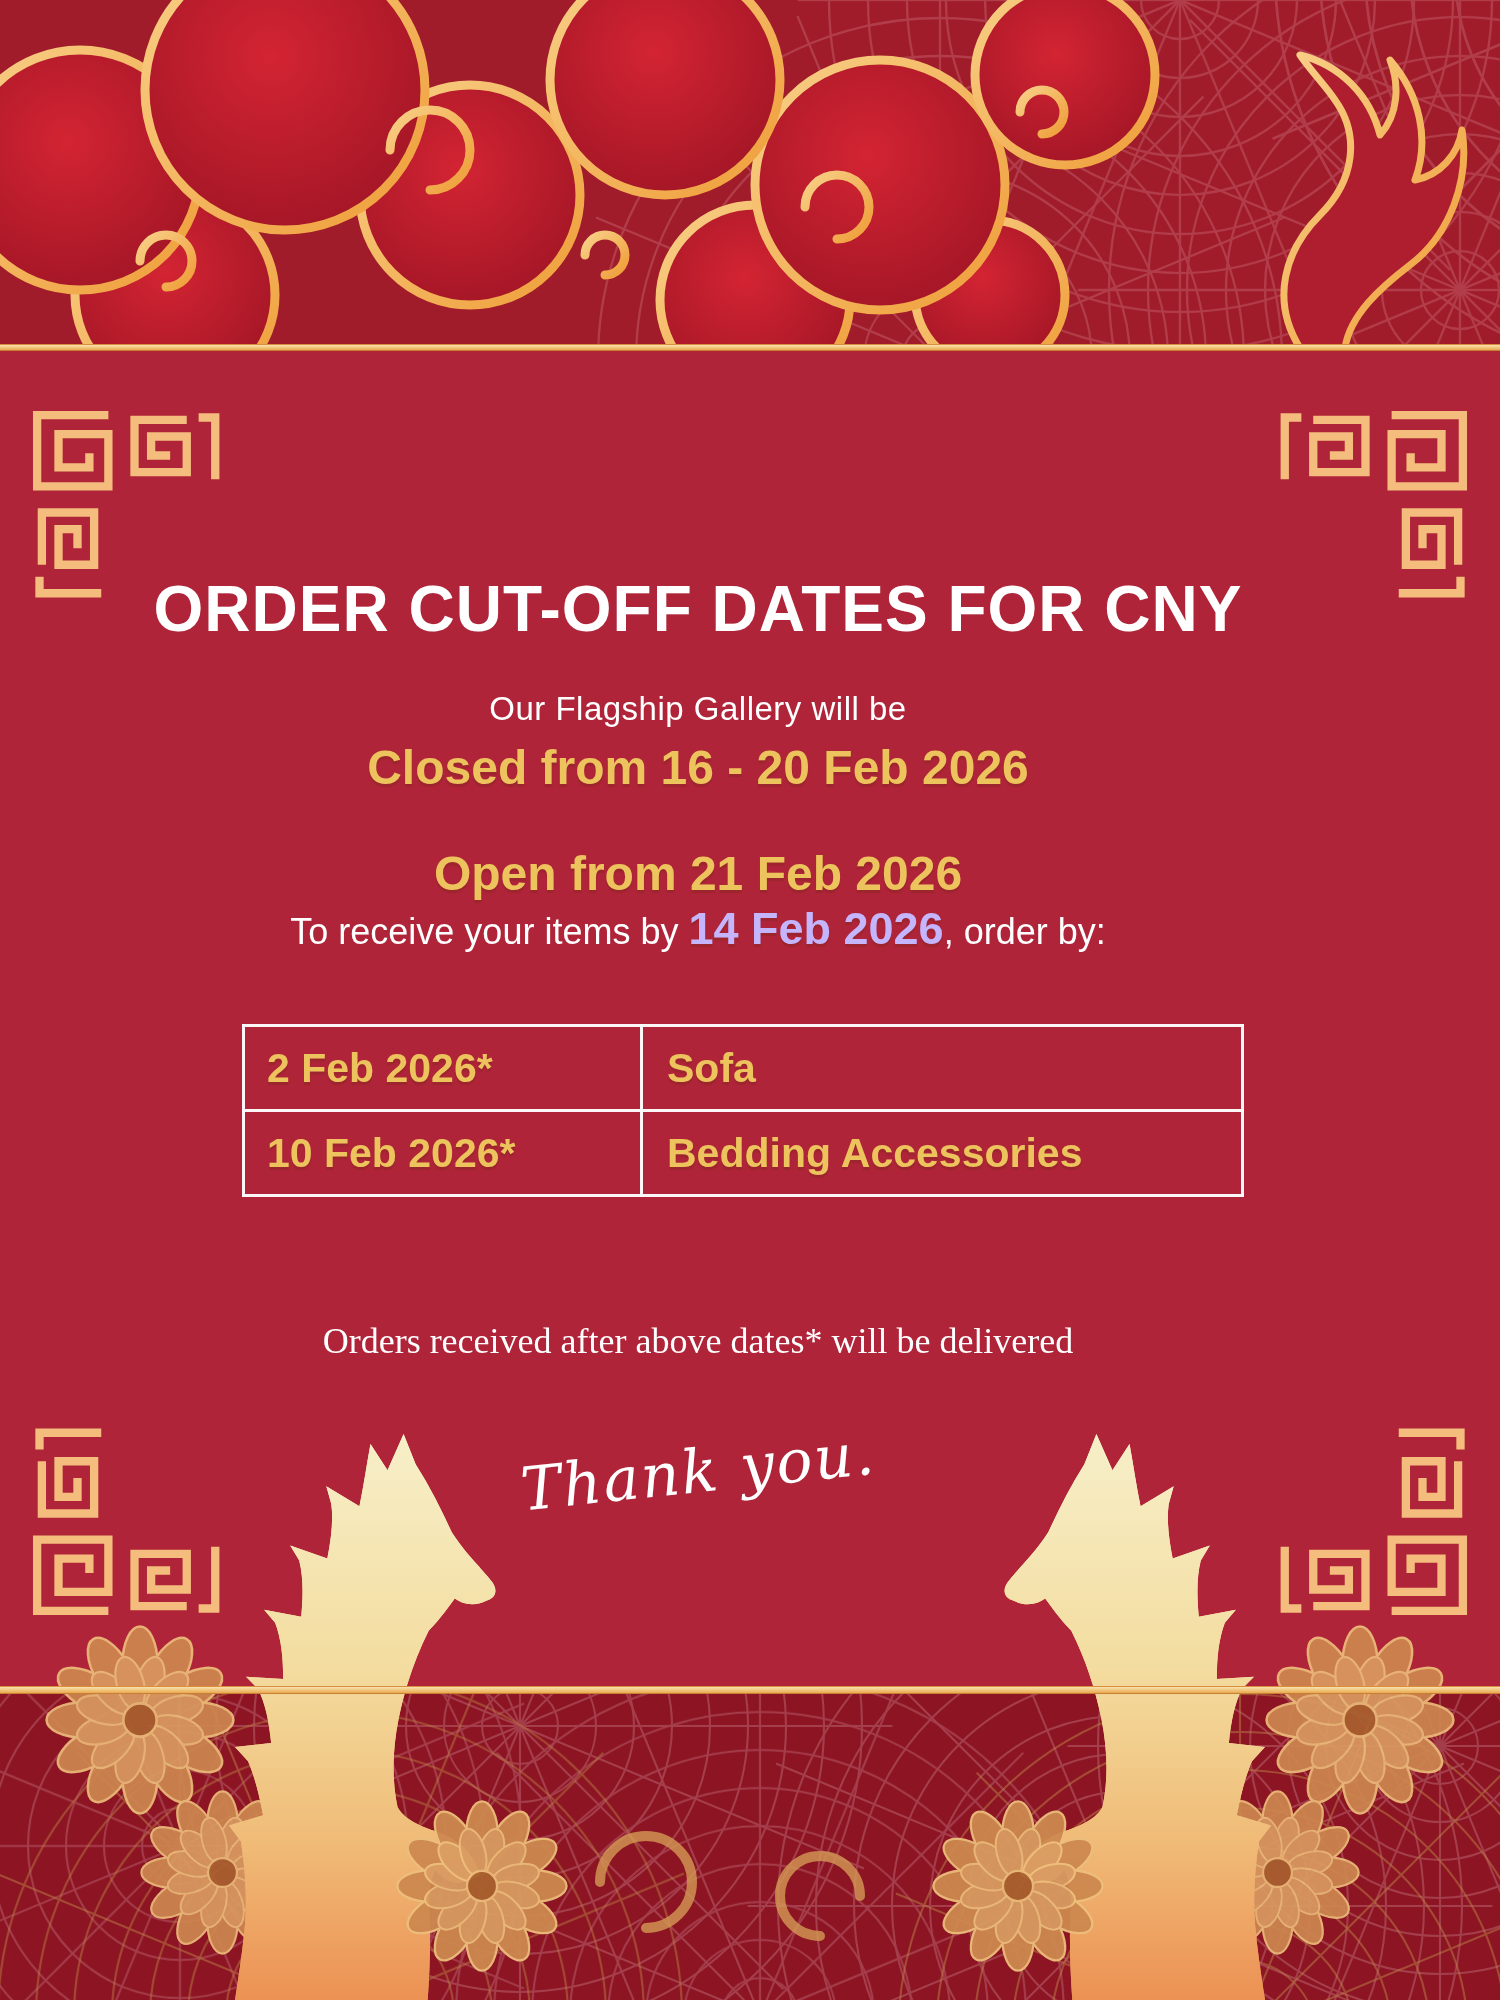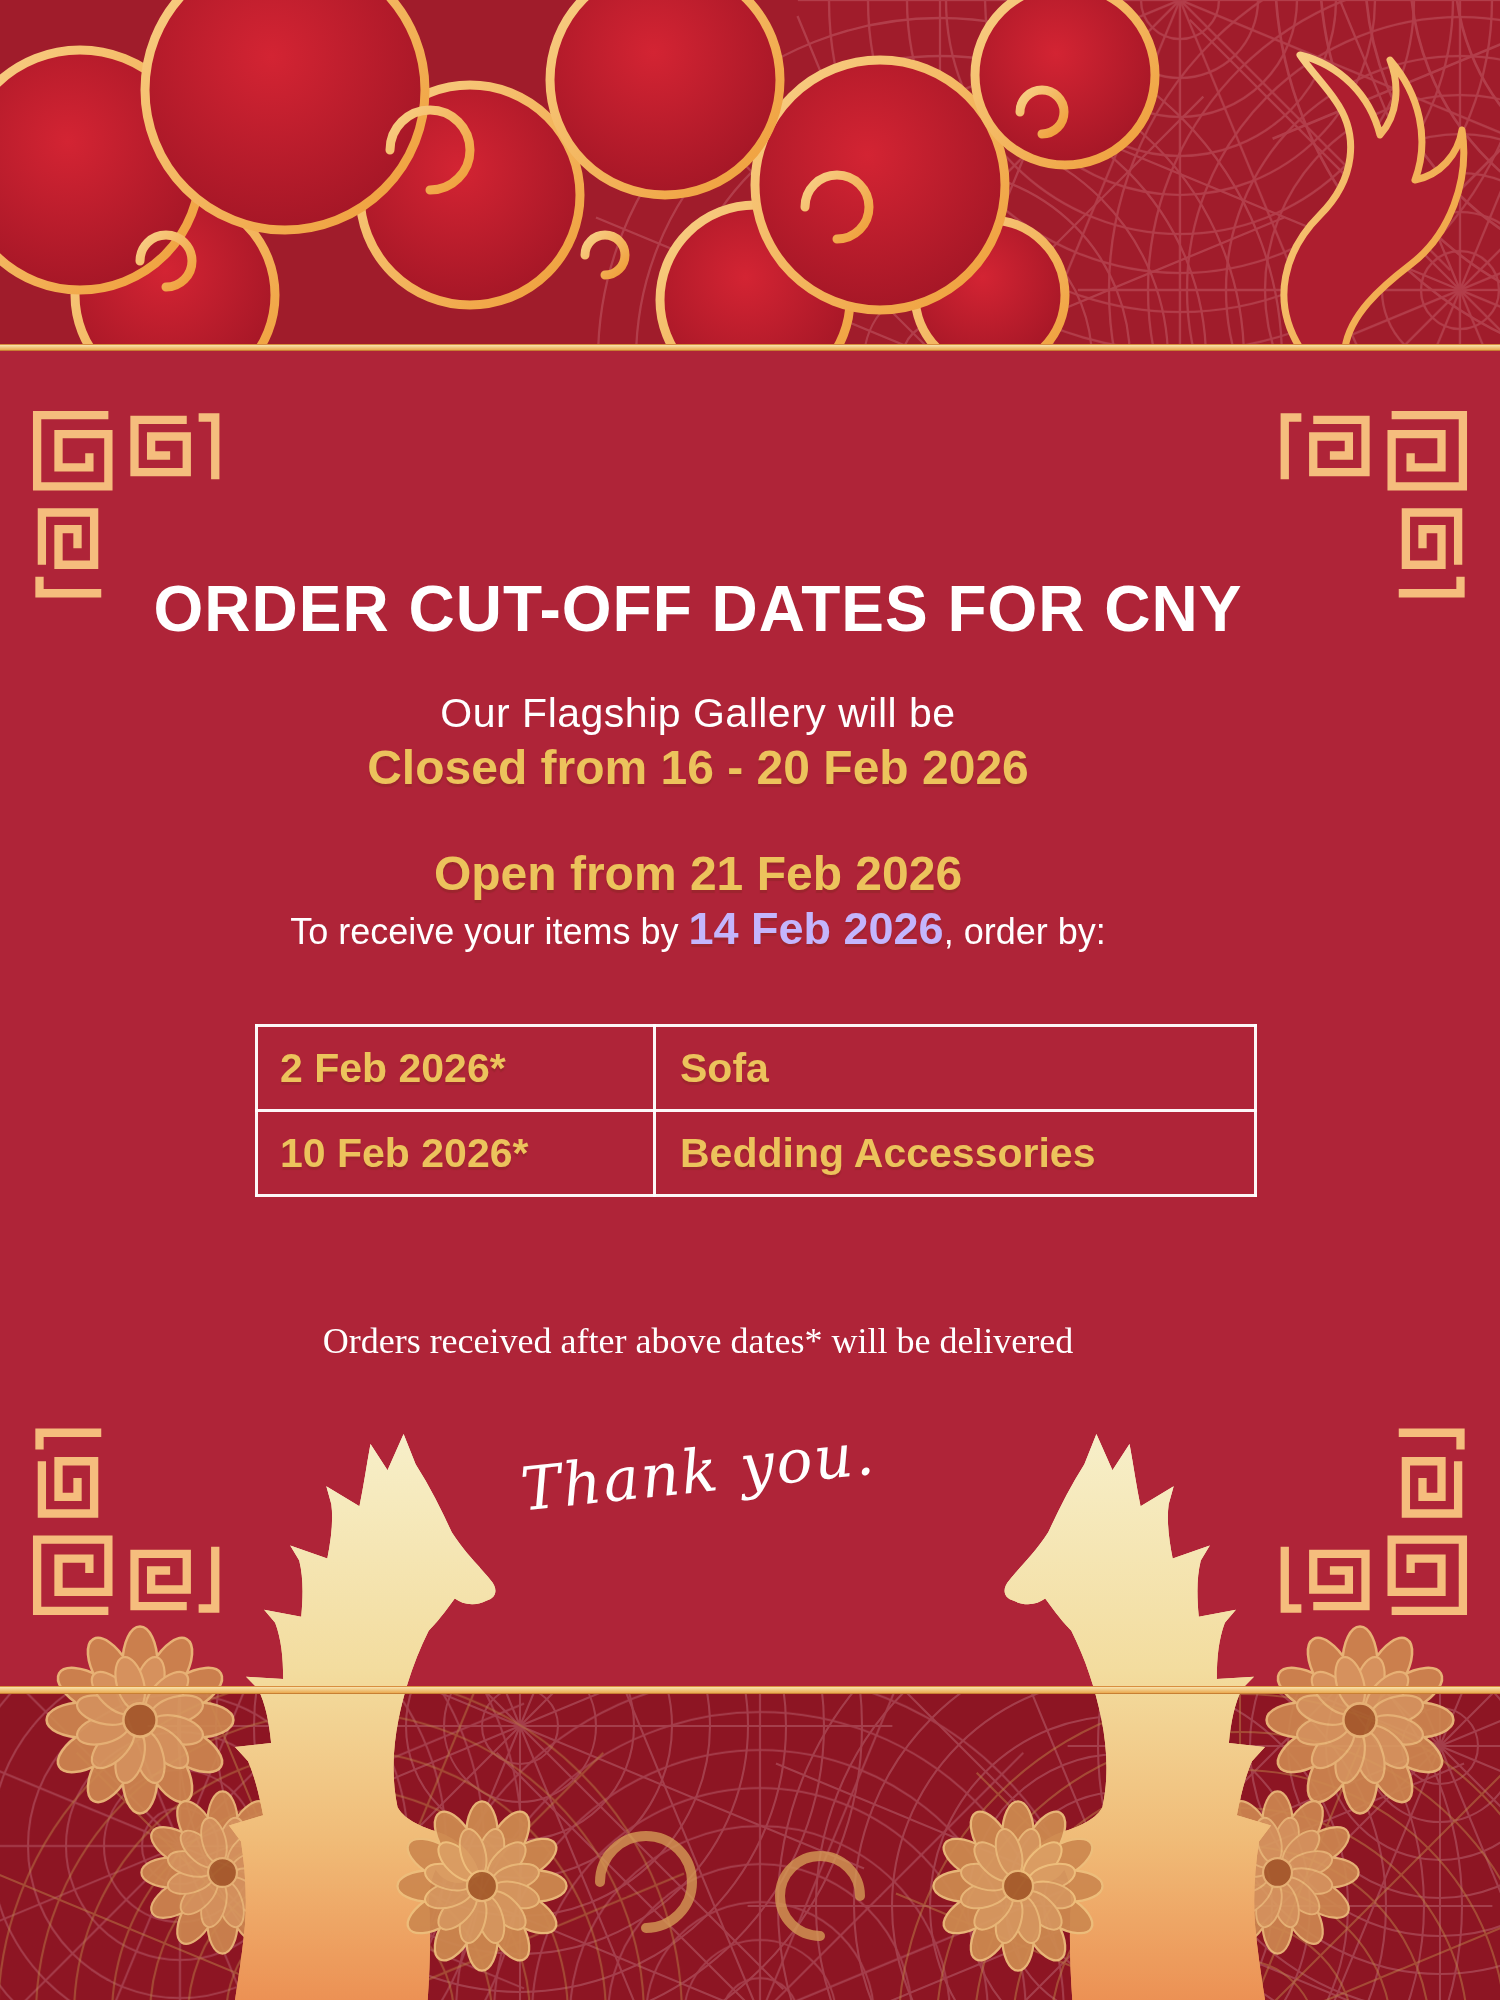--- a/index.html
+++ b/index.html
@@ -1,31 +1,31 @@
 <!DOCTYPE html>
 <html><head>
 <meta charset="utf-8">
 <style>
   html,body{margin:0;padding:0;}
   body{font-family:"Liberation Sans",sans-serif;background:#6b0f1c;}
   .poster{position:relative;width:1500px;height:2000px;background:#AF2438;overflow:hidden;}
   .layer{position:absolute;}
   .txt{position:absolute;left:0;width:1396px;text-align:center;color:#ffffff;}
   .title{top:572px;font-size:64px;font-weight:bold;letter-spacing:1px;}
-  .subtitle{top:690px;font-size:41px;letter-spacing:.5px;}
+  .subtitle{top:690px;font-size:33px;letter-spacing:.5px;}
   .gold{color:#ECC35C;text-shadow:0 3px 1px rgba(110,40,20,.28);}
   .closed{top:740px;font-size:48px;font-weight:bold;}
   .open{top:810px;font-size:48px;font-weight:bold;margin-top:36px;}
   .receive{top:903px;font-size:36px;}
   .receive .hl, .note2 .hl{font-size:45px;font-weight:bold;color:#c4b5fd;text-shadow:0 3px 1px rgba(110,40,20,.28);}
   .note1{top:1320px;font-size:36px;font-family:Liberation Serif, serif;}
   .note2{top:1376px;font-size:36px;}
   .thanks{top:1436px;font-size:60px;font-family:"DejaVu Serif",serif;font-style:italic;}
   .thanks span{display:inline-block;transform:rotate(-6deg);letter-spacing:2px;}
-  table.cutoff{position:absolute;left:255px;top:1024px;width:1002px;border-collapse:collapse;table-layout:fixed;}
+  table.cutoff{position:absolute;left:242px;top:1024px;width:1002px;border-collapse:collapse;table-layout:fixed;}
   table.cutoff td{border:3px solid rgba(255,255,255,.96);height:80px;font-size:41px;font-weight:bold;color:#ECC35C;text-shadow:0 3px 1px rgba(110,40,20,.28);vertical-align:middle;}
   td.c-date{width:372px;padding-left:22px;}
   td.c-item{padding-left:24px;}
   .divider{position:absolute;left:0;width:1500px;background:linear-gradient(#f8e3ae,#eaa94f);border-top:1px solid #d98e3f;border-bottom:1px solid #c87f33;}
   .div-top{top:344px;height:5px;}
   .div-bottom{top:1686px;height:6px;}
   .orn{position:absolute;width:190px;height:190px;}
   svg{display:block;}
 </style>
 </head>

